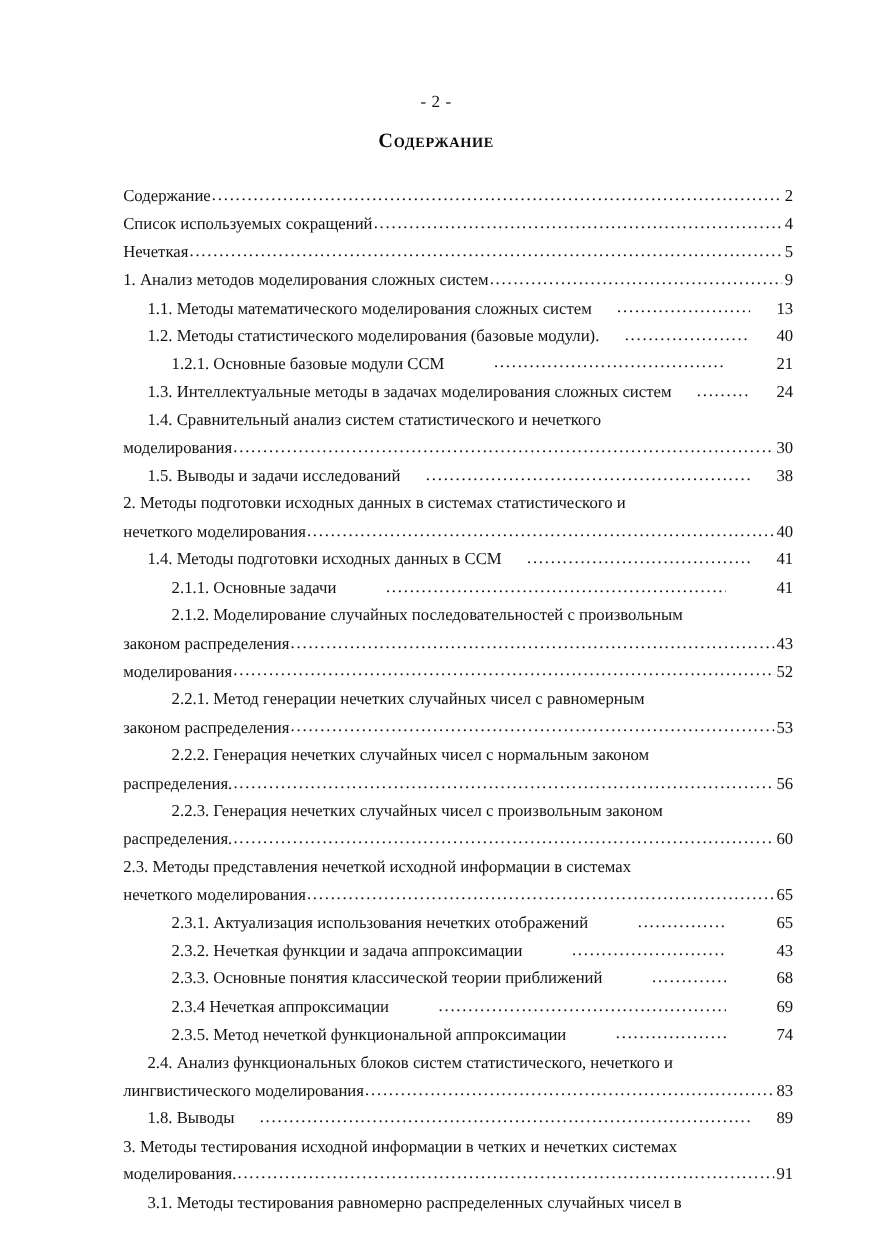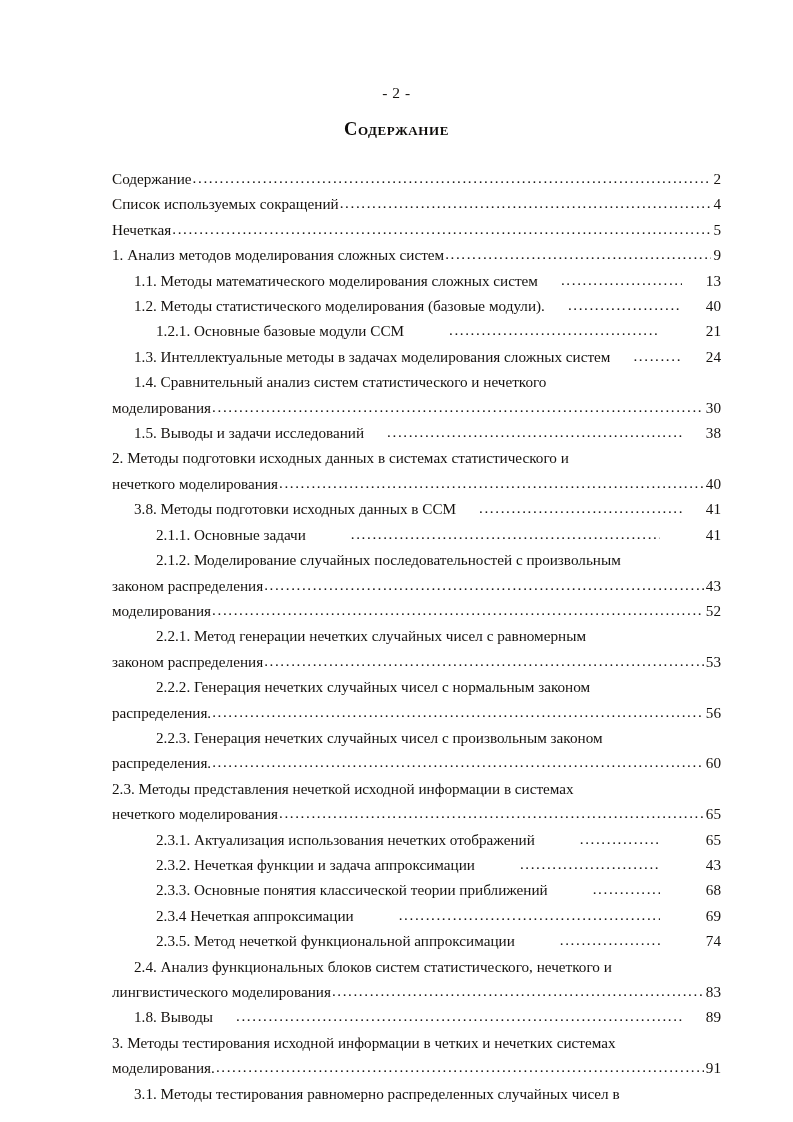--- a/index.html
+++ b/index.html
@@ -179,21 +179,21 @@
           <span class="line-text">2. Методы подготовки исходных данных в системах статистического и</span>
         </div>
         <div class="line" style="text-indent: 0px;">
           <span class="line-text">нечеткого моделирования</span>
           <span class="leader"></span>
           <span class="pageno">40</span>
         </div>
       </div>
       <div class="toc-entry lvl1">
         <div class="line">
-          <span class="line-text">3.8. Методы подготовки исходных данных в ССМ</span>
+          <span class="line-text">1.4. Методы подготовки исходных данных в ССМ</span>
           <span class="leader"></span>
           <span class="pageno">41</span>
         </div>
       </div>
       <div class="toc-entry lvl2">
         <div class="line">
           <span class="line-text">2.1.1. Основные задачи</span>
           <span class="leader"></span>
           <span class="pageno">41</span>
         </div>

